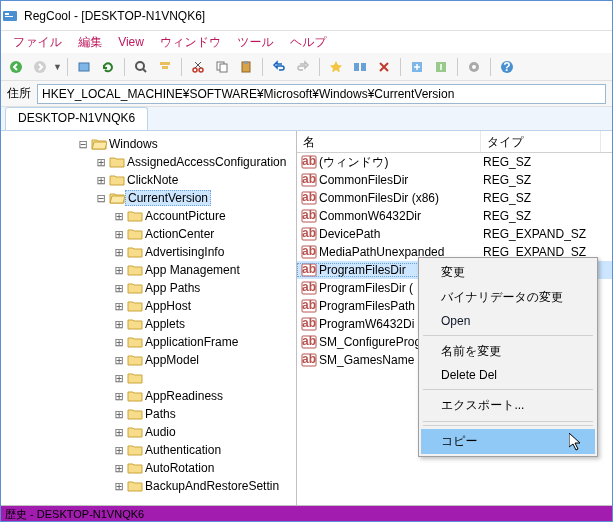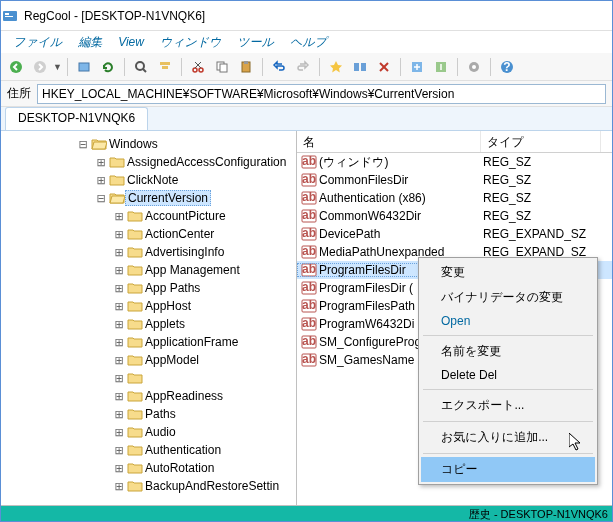--- a/index.html
+++ b/index.html
@@ -1,21 +1,21 @@
 <!DOCTYPE html>
 <html><head>
 <meta charset="utf-8">
 <style>
 *{box-sizing:border-box;margin:0;padding:0;font-family:"Yu Gothic UI","Meiryo",sans-serif;font-size:12px;}
 body{background:#fff;width:613px;height:522px;overflow:hidden;border:1px solid #5a8fd6;}
 .titlebar{height:30px;background:#fff;display:flex;align-items:center;padding:0 1px;border-bottom:1px solid #e0e0e0;}
 .titlebar .ico{width:16px;height:16px;margin-right:6px;}
 .titlebar span{color:#000;}
 .menubar{height:22px;display:flex;align-items:center;padding:0 4px;background:#fff;}
-.menubar .mi{padding:2px 8px;color:#0369a1;font-style:italic;}
+.menubar .mi{padding:2px 8px;color:#be185d;}
 .toolbar{height:28px;display:flex;align-items:center;padding:0 4px;gap:2px;background:#f7f7f7;border-bottom:1px solid #e0e0e0;}
 .tbtn{width:22px;height:22px;display:flex;align-items:center;justify-content:center;border:1px solid transparent;border-radius:2px;}
 .sep{width:1px;height:18px;background:#ccc;margin:0 3px;}
 .addrbar{height:26px;display:flex;align-items:center;padding:2px 6px;gap:6px;background:#f7f7f7;border-bottom:1px solid #e0e0e0;}
 .addrbar input{flex:1;height:20px;border:1px solid #9bb8d3;padding:0 4px;font-size:12px;background:#fff;}
 .tabs{height:24px;display:flex;border-bottom:1px solid #bcd4eb;background:#eef5fc;}
 .tab{padding:3px 12px;border:1px solid #bcd4eb;border-bottom:none;background:#fff;margin-left:4px;border-radius:3px 3px 0 0;}
 .main{display:flex;height:374px;}
 .tree{width:296px;border-right:1px solid #c0c0c0;overflow:hidden;background:#fff;padding:4px 0;}
 .tnode{display:flex;align-items:center;height:18px;white-space:nowrap;}
@@ -28,25 +28,25 @@
 .gh{padding:3px 6px;border-right:1px solid #e8e8e8;}
 .gh1{width:184px;}.gh2{width:120px;}
 .grow{display:flex;align-items:center;height:18px;}
 .gc1{width:184px;display:flex;align-items:center;padding-left:4px;white-space:nowrap;overflow:hidden;}
 .gc2{width:120px;padding-left:2px;}
 .vico{width:16px;height:14px;display:inline-flex;align-items:center;justify-content:center;margin-right:2px;flex-shrink:0;}
 .grow.sel{background:#cde6ff;}
 .grow.sel .gc1{outline:1px dotted #6aa3de;outline-offset:-1px;}
 .ctx{position:absolute;left:121px;top:126px;width:180px;background:#f2f2f2;border:1px solid #a0a0a0;box-shadow:2px 2px 4px rgba(0,0,0,.25);padding:2px;}
 .ctxitem{padding:4px 20px;white-space:nowrap;}
-.ctxitem.dis{color:#0369a1;}
+.ctxitem.dis{color:#0f172a;}
 .ctxitem.hl{background:#90c8f6;}
 .ctxsep{height:1px;background:#d0d0d0;margin:3px 2px;}
 .cursor{position:absolute;left:272px;top:302px;pointer-events:none;}
-.history{height:16px;border-top:1px solid #c0c0c0;padding:1px 4px;background:#14b8a6;font-size:11px;text-align:right;}
+.history{height:16px;border-top:1px solid #c0c0c0;padding:1px 4px;background:#a21caf;font-size:11px;}
 svg{display:block;}
 </style>
 </head>
 <body>
 
 <div class="titlebar">
  <span class="ico">
       <svg width="16" height="16">
         <rect x="1" y="3" width="14" height="10" fill="#4a90d0" rx="1"></rect>
         <rect x="3" y="5" width="4" height="2" fill="#fff"></rect>
@@ -407,21 +407,21 @@
           <div class="gc2">REG_SZ</div>
         </div>
         <div class="grow">
           <div class="gc1">
             <span class="vico">
               <svg width="16" height="14">
                 <rect x="1" y="1" width="14" height="12" fill="#fff" stroke="#b85450" rx="1"></rect>
                 <text x="8" y="10" text-anchor="middle" fill="#b85450" font-size="8" font-weight="bold">ab</text>
               </svg>
             </span>
-            <span>Authentication (x86)</span>
+            <span>CommonFilesDir (x86)</span>
           </div>
           <div class="gc2">REG_SZ</div>
         </div>
         <div class="grow">
           <div class="gc1">
             <span class="vico">
               <svg width="16" height="14">
                 <rect x="1" y="1" width="14" height="12" fill="#fff" stroke="#b85450" rx="1"></rect>
                 <text x="8" y="10" text-anchor="middle" fill="#b85450" font-size="8" font-weight="bold">ab</text>
               </svg>
@@ -530,21 +530,20 @@
   <div class="ctx" id="ctx">
         <div class="ctxitem">変更</div>
         <div class="ctxitem">バイナリデータの変更</div>
         <div class="ctxitem dis">Open</div>
         <div class="ctxsep"></div>
         <div class="ctxitem">名前を変更</div>
         <div class="ctxitem">Delete Del</div>
         <div class="ctxsep"></div>
         <div class="ctxitem">エクスポート...</div>
         <div class="ctxsep"></div>
-        <div class="ctxitem">お気に入りに追加...</div>
         <div class="ctxsep"></div>
         <div class="ctxitem hl">コピー</div>
       </div>
   <svg class="cursor" width="18" height="18">
         <path d="M0 0 L0 14 L4 11 L7 17 L9 16 L6 10 L11 10 Z" fill="#fff" stroke="#000"></path>
       </svg>
  </div>
 </div>
 
 <div class="history">歴史 - DESKTOP-N1VNQK6</div>

